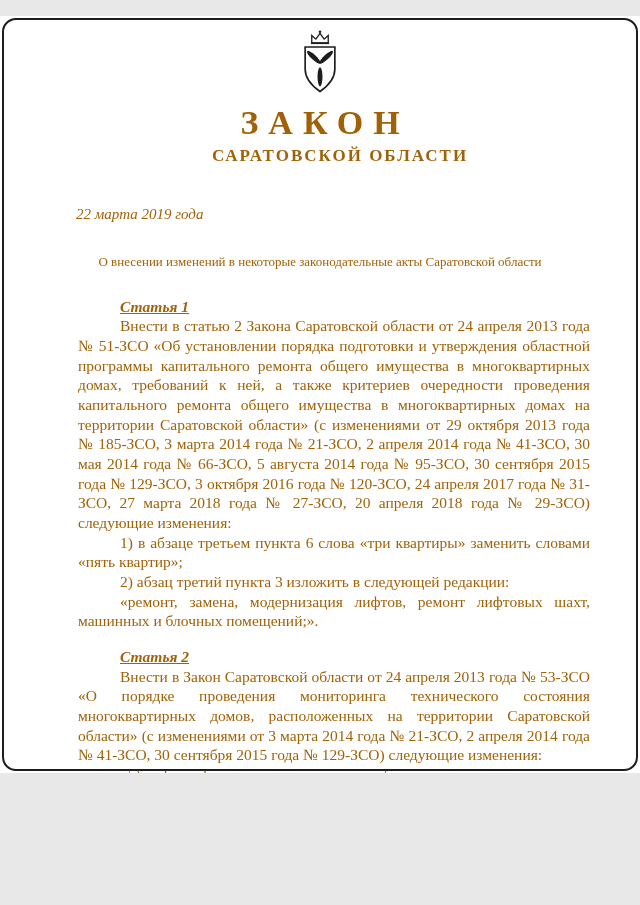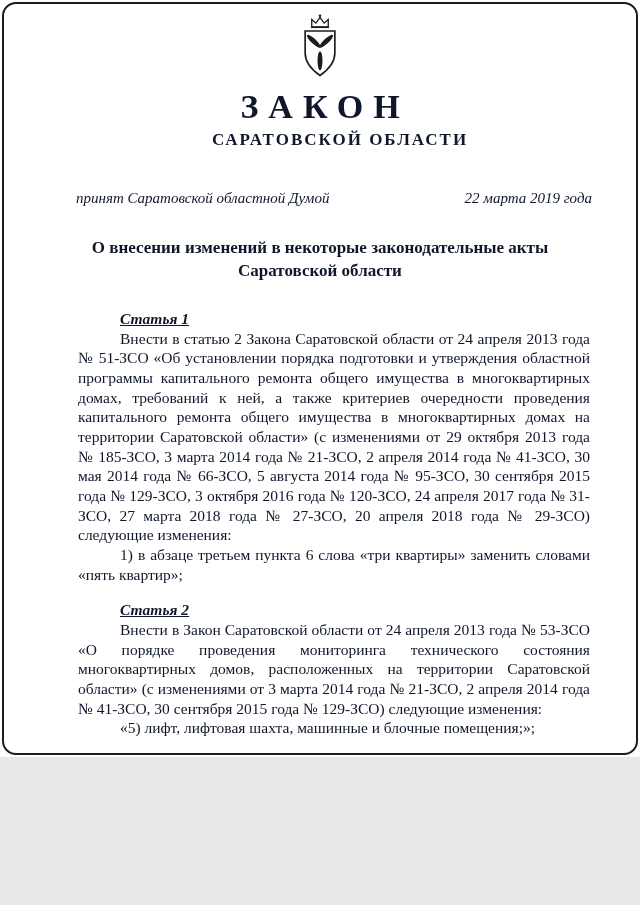--- a/index.html
+++ b/index.html
@@ -1,23 +1,23 @@
 <!DOCTYPE html>
 <html><head>
 <meta charset="utf-8">
 <style>
   html, body { margin: 0; padding: 0; background: #e8e8e8; }
   .page {
     position: relative;
     width: 640px;
     height: 757px;
-    margin: 0 auto;
+    margin: 16px auto;
     background: #ffffff;
     font-family: "Liberation Serif", "DejaVu Serif", serif;
-    color: #0f172a;
+    color: #a16207;
     overflow: hidden;
   }
   .page-border {
     position: absolute;
     inset: 2px;
     border: 2px solid #1c1c1c;
     border-radius: 14px;
     pointer-events: none;
   }
   .emblem {
@@ -46,22 +46,22 @@
     display: flex;
     justify-content: space-between;
     margin: 40px 48px 0 76px;
     font-style: italic;
     font-size: 15px;
   }
   .law-heading {
     margin: 30px auto 0;
     width: 520px;
     text-align: center;
-    font-size: 17px;
-    font-weight: bold;
+    font-size: 13px;
+    font-weight: normal;
     line-height: 1.35;
   }
   .articles {
     margin: 26px 50px 0 78px;
     font-size: 15.5px;
     line-height: 1.27;
     text-align: justify;
   }
   .article-title {
     font-weight: bold;
@@ -100,32 +100,33 @@
 
     <ellipse cx="22.5" cy="35.5" rx="3" ry="11" fill="#1c1c1c" transform="rotate(-47 22.5 35.5)"></ellipse>
     <ellipse cx="37.5" cy="35.5" rx="3" ry="11" fill="#1c1c1c" transform="rotate(47 37.5 35.5)"></ellipse>
     <ellipse cx="30" cy="59" rx="3" ry="11.5" fill="#1c1c1c"></ellipse>
   </svg>
 
   <div class="law-title">ЗАКОН</div>
   <div class="law-subtitle">САРАТОВСКОЙ ОБЛАСТИ</div>
 
   <div class="adoption-line">
-    <span>принят Саратовской областной Думой</span>
     <span>22 марта 2019 года</span>
   </div>
 
   <div class="law-heading">О внесении изменений в некоторые законодательные акты Саратовской области</div>
 
   <div class="articles">
 
     <div class="article-section">
       <div class="article-title">Статья 1</div>
       <p class="para">Внести в статью 2 Закона Саратовской области от 24 апреля 2013 года № 51-ЗСО «Об установлении порядка подготовки и утверждения областной программы капитального ремонта общего имущества в многоквартирных домах, требований к ней, а также критериев очередности проведения капитального ремонта общего имущества в многоквартирных домах на территории Саратовской области» (с изменениями от 29 октября 2013 года № 185-ЗСО, 3 марта 2014 года № 21-ЗСО, 2 апреля 2014 года № 41-ЗСО, 30 мая 2014 года № 66-ЗСО, 5 августа 2014 года № 95-ЗСО, 30 сентября 2015 года № 129-ЗСО, 3 октября 2016 года № 120-ЗСО, 24 апреля 2017 года № 31-ЗСО, 27 марта 2018 года № 27-ЗСО, 20 апреля 2018 года № 29-ЗСО) следующие изменения:</p>
       <p class="para">1) в абзаце третьем пункта 6 слова «три квартиры» заменить словами «пять квартир»;</p>
+      <p class="para">2) абзац третий пункта 3 изложить в следующей редакции:</p>
+      <p class="para">«ремонт, замена, модернизация лифтов, ремонт лифтовых шахт, машинных и блочных помещений;».</p>
     </div>
 
     <div class="article-section">
       <div class="article-title">Статья 2</div>
       <p class="para">Внести в Закон Саратовской области от 24 апреля 2013 года № 53-ЗСО «О порядке проведения мониторинга технического состояния многоквартирных домов, расположенных на территории Саратовской области» (с изменениями от 3 марта 2014 года № 21-ЗСО, 2 апреля 2014 года № 41-ЗСО, 30 сентября 2015 года № 129-ЗСО) следующие изменения:</p>
       <p class="para">«5) лифт, лифтовая шахта, машинные и блочные помещения;»;</p>
     </div>
 
   </div>
 

